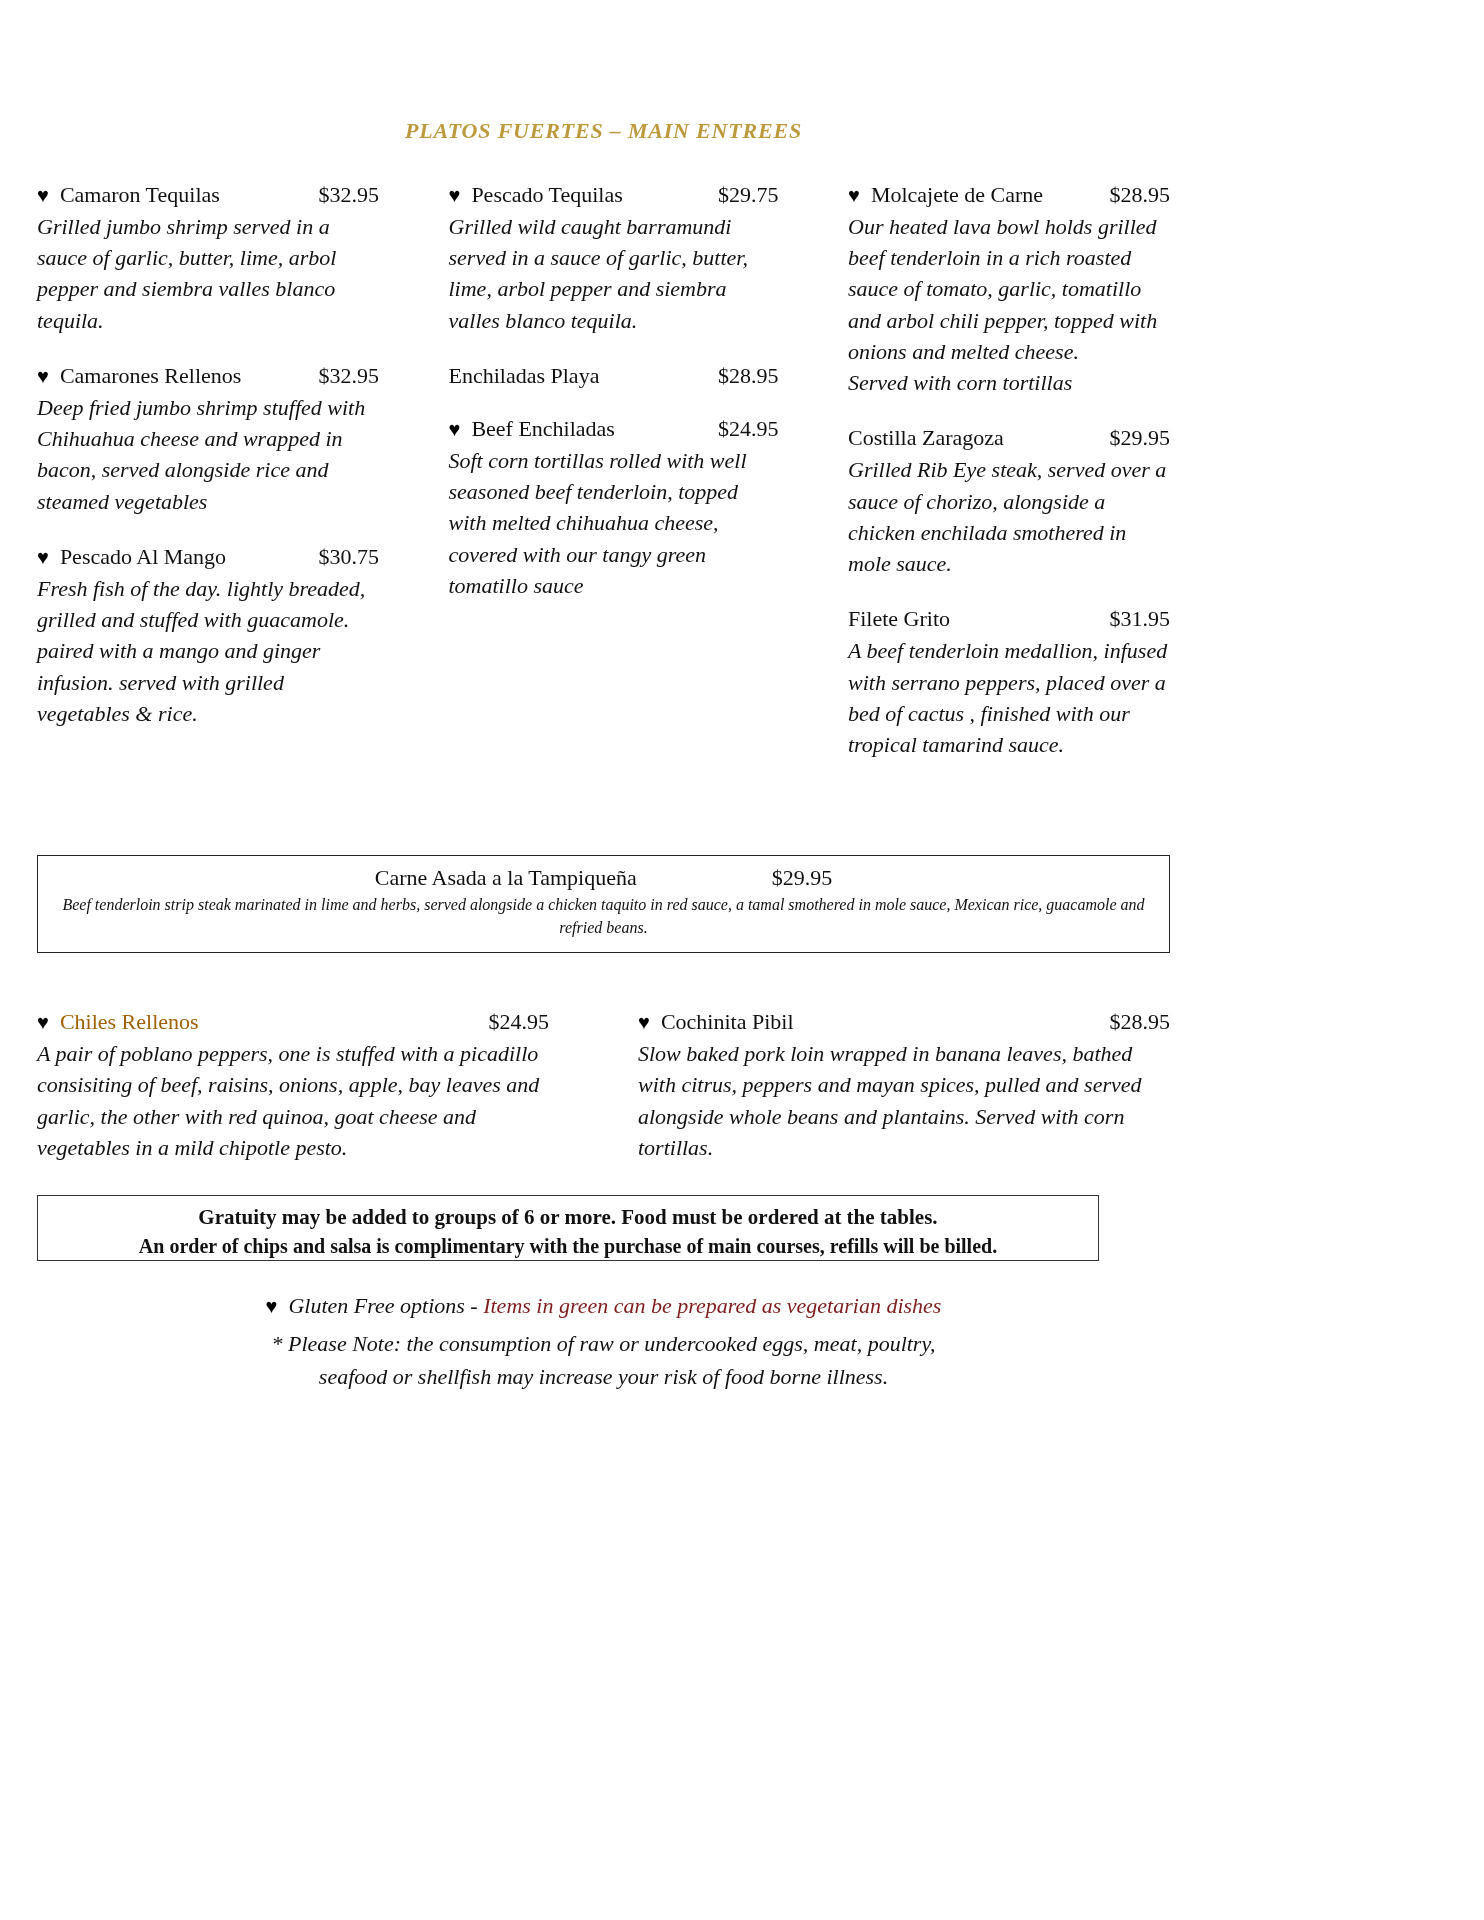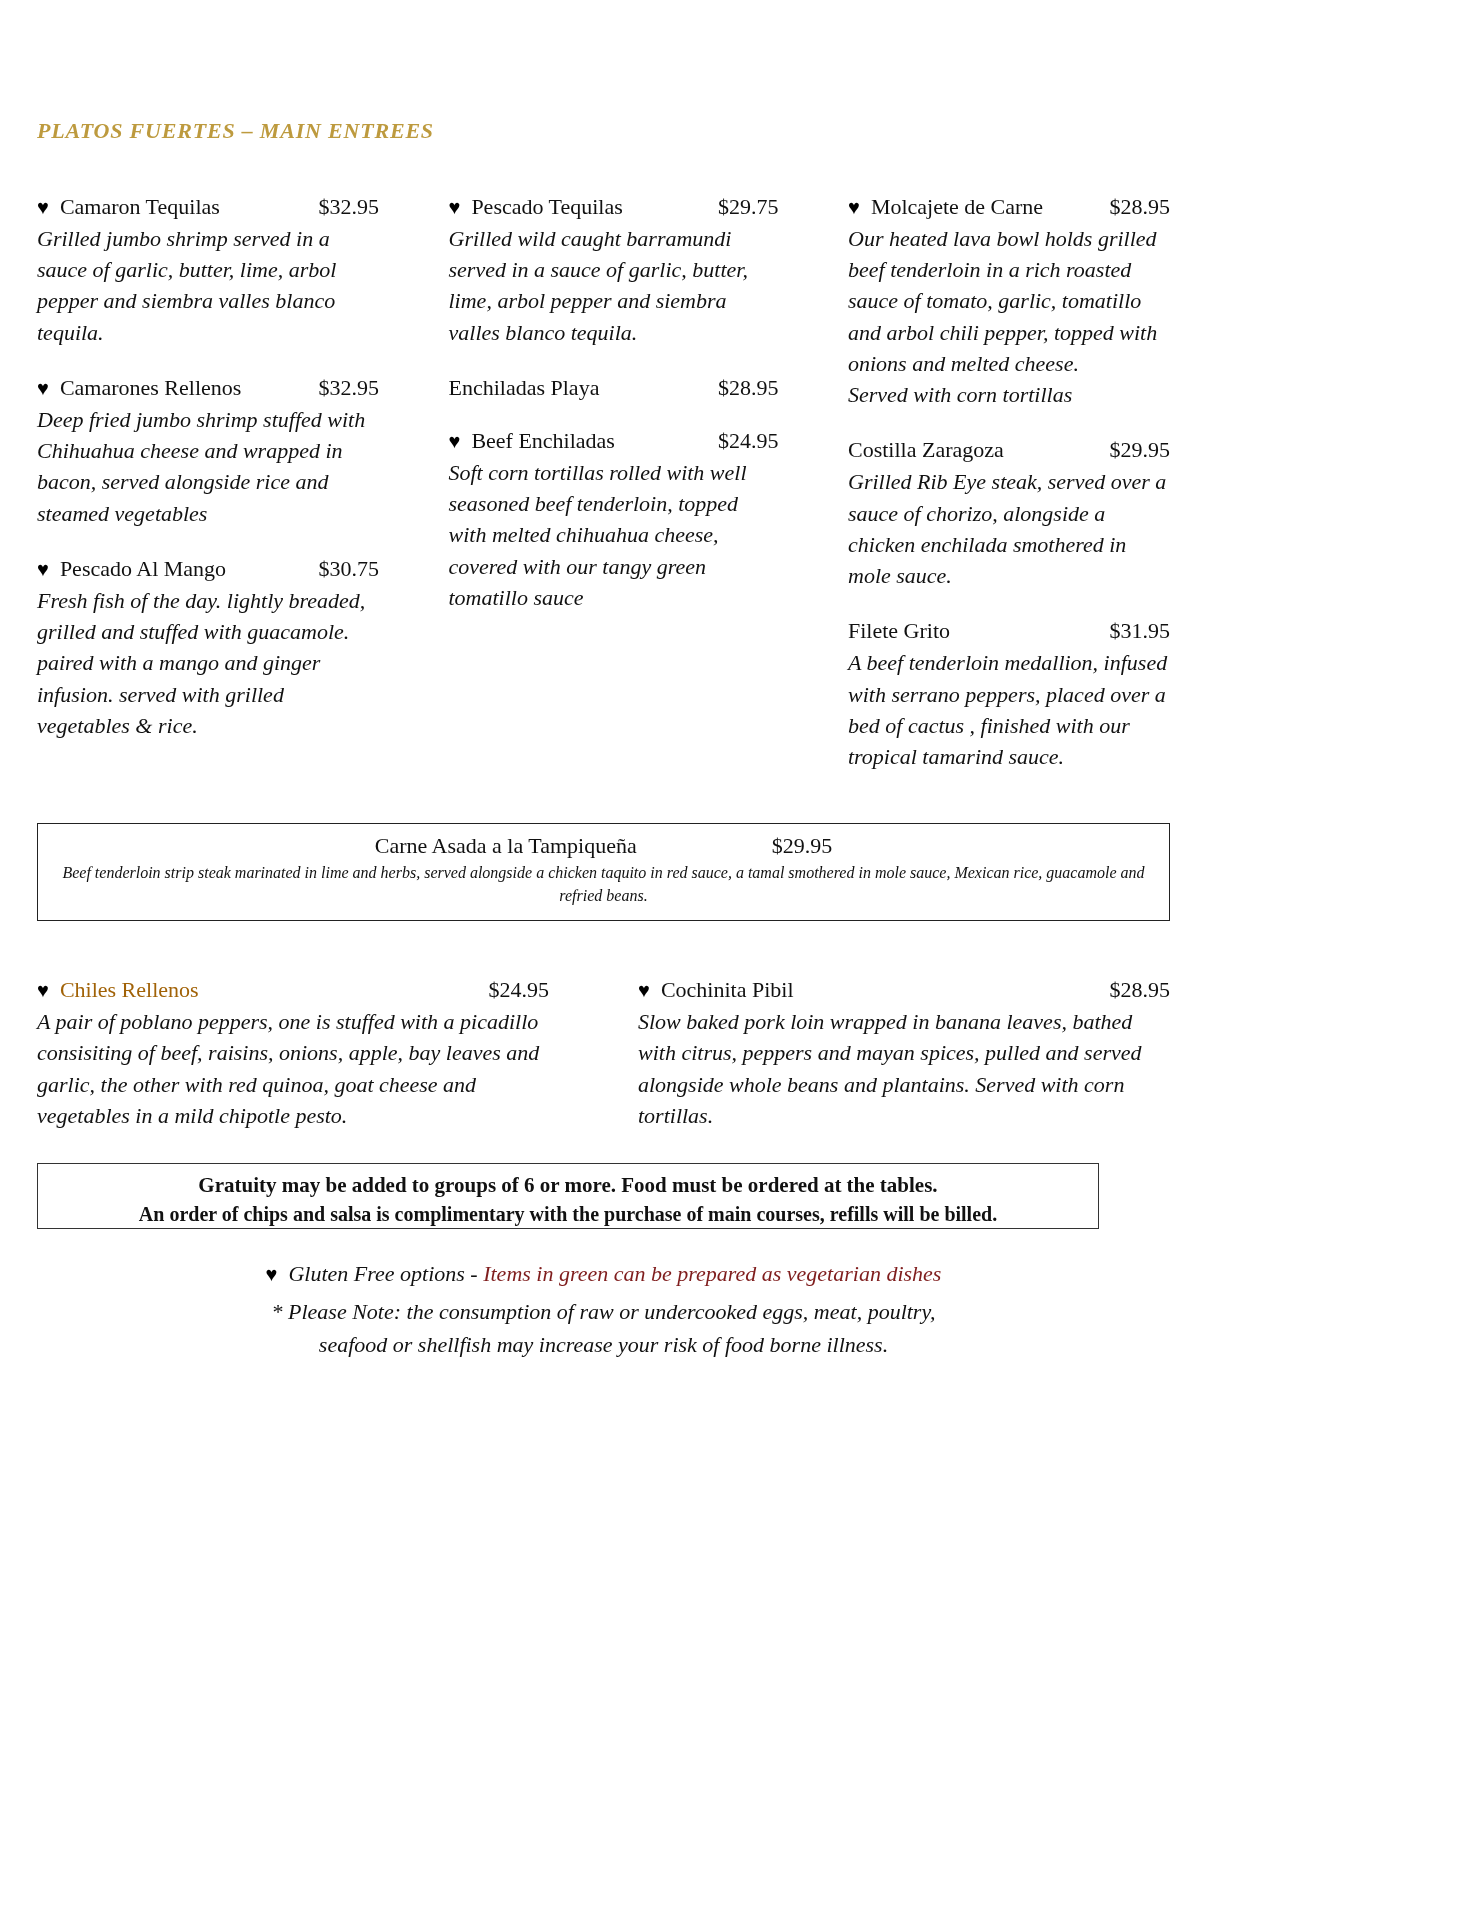--- a/index.html
+++ b/index.html
@@ -6,46 +6,47 @@
   html,body { background:#ffffff; }
   body {
     width:1484px; height:1920px;
     font-family:"Liberation Serif", serif;
     color:#111;
     overflow:hidden;
   }
   .container { width:1133px; margin-left:37px; padding-top:118px; }
 
   .menu-title {
+    text-align:center;
     font-weight:bold;
     font-style:italic;
     font-size:22px;
     letter-spacing:0.8px;
     color:#bd9a3e;
-    margin-bottom:50px;
+    margin-bottom:38px;
   }
 
   .columns { display:flex; justify-content:space-between; align-items:flex-start; }
   .col-1 { width:342px; }
   .col-2 { width:330px; }
   .col-3 { width:322px; }
 
   .menu-item { margin-bottom:27px; }
   .item-header {
     display:flex; justify-content:space-between; align-items:baseline;
     font-size:22px; margin-bottom:3px;
   }
   .name-wrap { display:inline-flex; align-items:baseline; }
   .heart { margin-right:11px; font-size:20px; color:#000; }
   .item-price { white-space:nowrap; padding-left:8px; }
   .item-desc { font-style:italic; font-size:22px; line-height:1.42; }
   .green-name { color:#a16207; }
 
   .featured-box {
-    margin-top:24px;
+    margin-top:68px;
     border:1.5px solid #222;
     padding:9px 14px 13px;
     text-align:center;
   }
   .featured-header { font-size:22px; margin-bottom:3px; }
   .featured-price { display:inline-block; margin-left:135px; }
   .featured-desc {
     font-style:italic; font-size:16px; line-height:1.4;
     max-width:1102px; margin:0 auto;
   }

